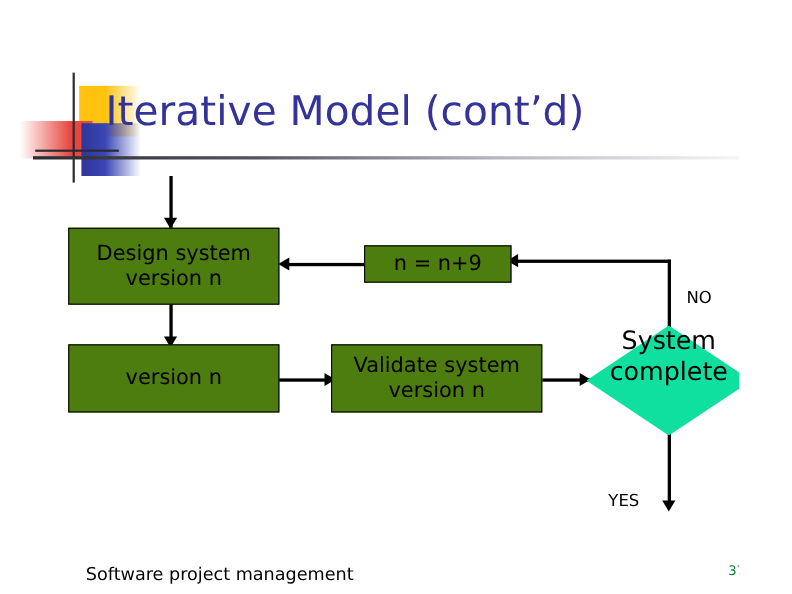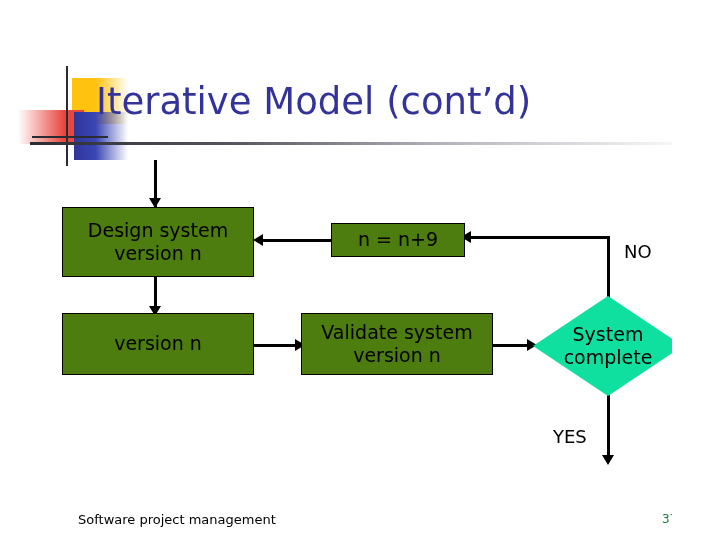--- a/index.html
+++ b/index.html
@@ -111,24 +111,23 @@
     position: absolute;
     inset: 0;
     background: #0FE0A0;
     clip-path: polygon(50% 0%, 100% 50%, 50% 100%, 0% 50%);
     border: 0;
   }
   .diamond .dlabel {
     position: absolute;
     inset: 0;
     display: flex;
-    align-items: center;
     justify-content: center;
     text-align: center;
-    font-size: 19px;
+    font-size: 23px;
     font-family: "DejaVu Sans", sans-serif;
     color: #000;
     line-height: 1.22;
   }
 
   
   .ln {
     position: absolute;
     background: #000000;
   }
@@ -147,32 +146,33 @@
     border-right: 10px solid #000;
   }
   .ah-right {
     border-top: 6px solid transparent;
     border-bottom: 6px solid transparent;
     border-left: 10px solid #000;
   }
 
   .branch-label {
     position: absolute;
-    font-size: 18px;
+    font-size: 15px;
     font-family: "DejaVu Sans", sans-serif;
     color: #000000;
     white-space: nowrap;
+    margin-top: 20px;
   }
 
   
   .footer-left {
     position: absolute;
     left: 78px;
     top: 512px;
-    font-size: 13px;
+    font-size: 16px;
     font-family: "DejaVu Sans", sans-serif;
     color: #000000;
     white-space: nowrap;
   }
   .footer-right {
     position: absolute;
     left: 662px;
     top: 512px;
     font-size: 12px;
     font-family: "DejaVu Sans", sans-serif;

